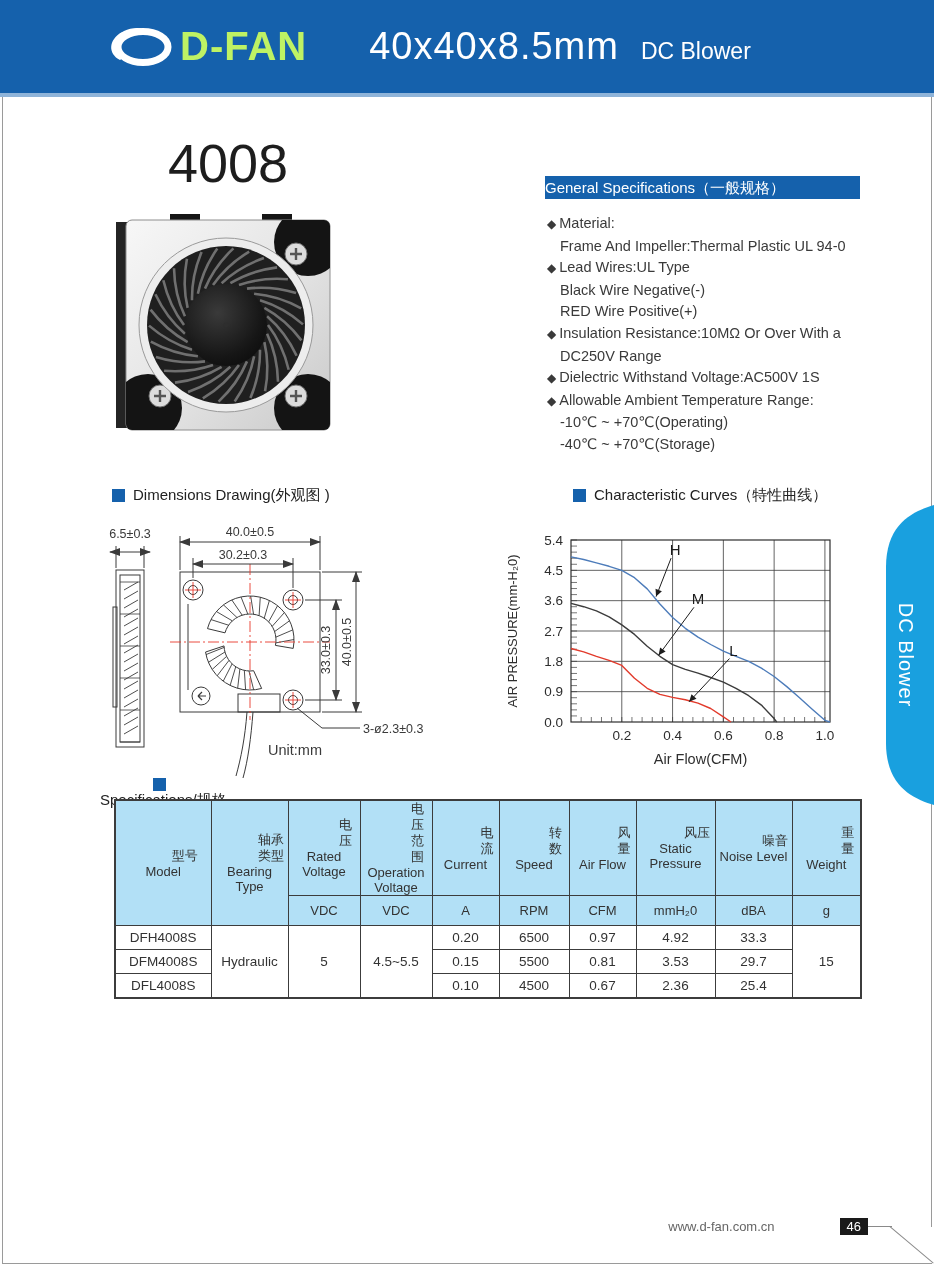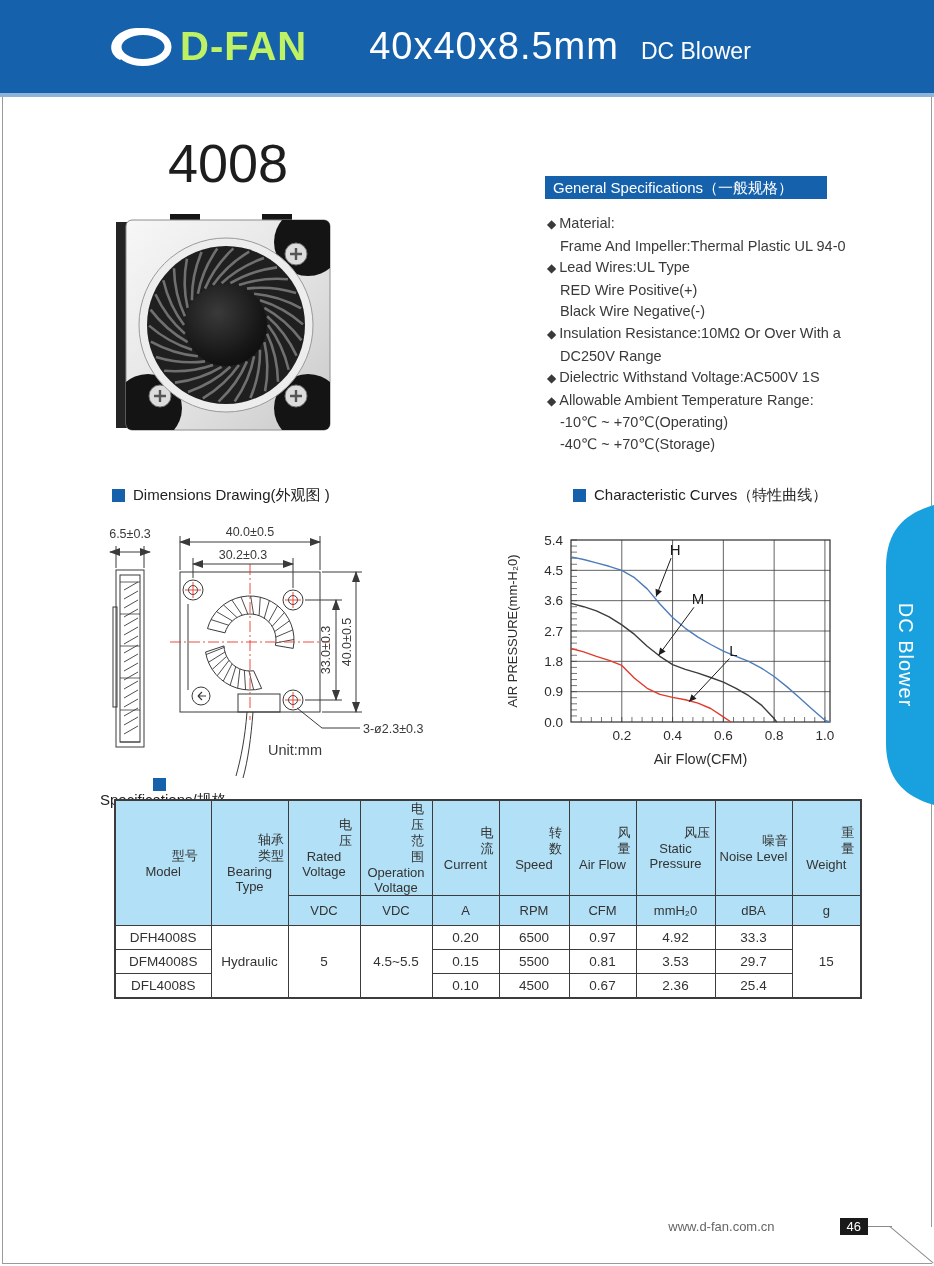--- a/index.html
+++ b/index.html
@@ -11,22 +11,22 @@
   #logo{display:flex;align-items:center;margin-left:106px;}
   #brand{color:#bef264;font-size:40px;font-weight:bold;letter-spacing:1px;margin-left:6px;}
   #hdr-title{color:#fff;font-size:38px;font-weight:300;margin-left:62px;letter-spacing:1px;}
   #hdr-sub{color:#fff;font-size:23px;margin-left:22px;padding-top:10px;}
   
   .frame{position:absolute;background:#9a9a9a;}
   
   #product-code{position:absolute;left:168px;top:132px;font-size:54px;font-weight:400;color:#1d1d1d;}
   #product-photo{position:absolute;left:112px;top:212px;}
   
-  #gs-bar{position:absolute;left:545px;top:176px;width:282px;height:23px;background:#1561ac;
-          color:#fff;font-size:15px;line-height:23px;padding-left:8px;box-sizing:border-box;}
+  #gs-bar{position:absolute;left:545px;top:176px;width:315px;height:23px;background:#1561ac;
+          color:#fff;font-size:15px;line-height:23px;box-sizing:border-box;}
   #gs-list{position:absolute;left:547px;top:213px;width:330px;font-size:14.5px;color:#3a3a3a;}
   #gs-list .gs-line{line-height:21.6px;white-space:nowrap;}
   #gs-list .gs-line .blt{font-size:12px;margin-right:3px;}
   #gs-list .gs-line.nob{padding-left:13px;}
   
   .sec-title{position:absolute;font-size:15px;color:#222;display:flex;align-items:center;}
   .sec-title .sq{width:13px;height:13px;background:#1561ac;margin-right:8px;flex:none;}
   
   #dims-svg{position:absolute;left:100px;top:512px;}
   #chart{position:absolute;left:500px;top:512px;}
@@ -143,22 +143,22 @@
       </g>
     <circle cx="114" cy="113" r="41" fill="url(#hub)"></circle>
     <circle cx="114" cy="113" r="2.5" fill="#2e2e2e"></circle>
   </svg>
 
   <div id="gs-bar">General Specifications（一般规格）</div>
   <div id="gs-list">
       <div class="gs-line"><span class="blt">◆</span>Material:</div>
       <div class="gs-line nob">Frame And Impeller:Thermal Plastic UL 94-0</div>
       <div class="gs-line"><span class="blt">◆</span>Lead Wires:UL Type</div>
+      <div class="gs-line nob">Black Wire Negative(-)</div>
       <div class="gs-line nob">RED Wire Positive(+)</div>
-      <div class="gs-line nob">Black Wire Negative(-)</div>
       <div class="gs-line"><span class="blt">◆</span>Insulation Resistance:10MΩ Or Over With a</div>
       <div class="gs-line nob">DC250V Range</div>
       <div class="gs-line"><span class="blt">◆</span>Dielectric Withstand Voltage:AC500V 1S</div>
       <div class="gs-line"><span class="blt">◆</span>Allowable Ambient Temperature Range:</div>
       <div class="gs-line nob">-10℃ ~ +70℃(Operating)</div>
       <div class="gs-line nob">-40℃ ~ +70℃(Storage)</div>
     </div>
 
   <div class="sec-title" style="left:112px;top:486px;">
     <span class="sq"></span>

